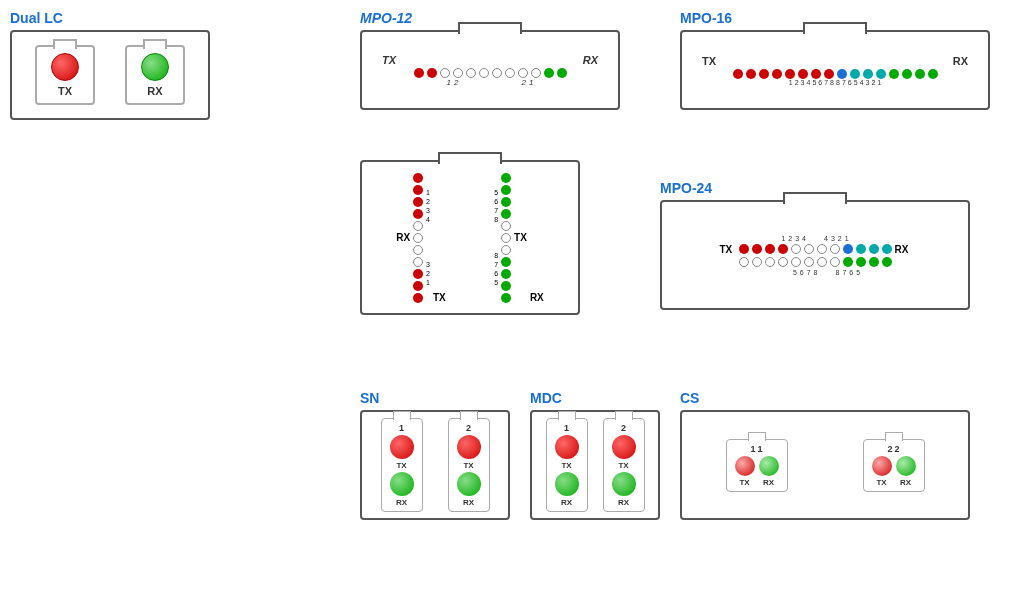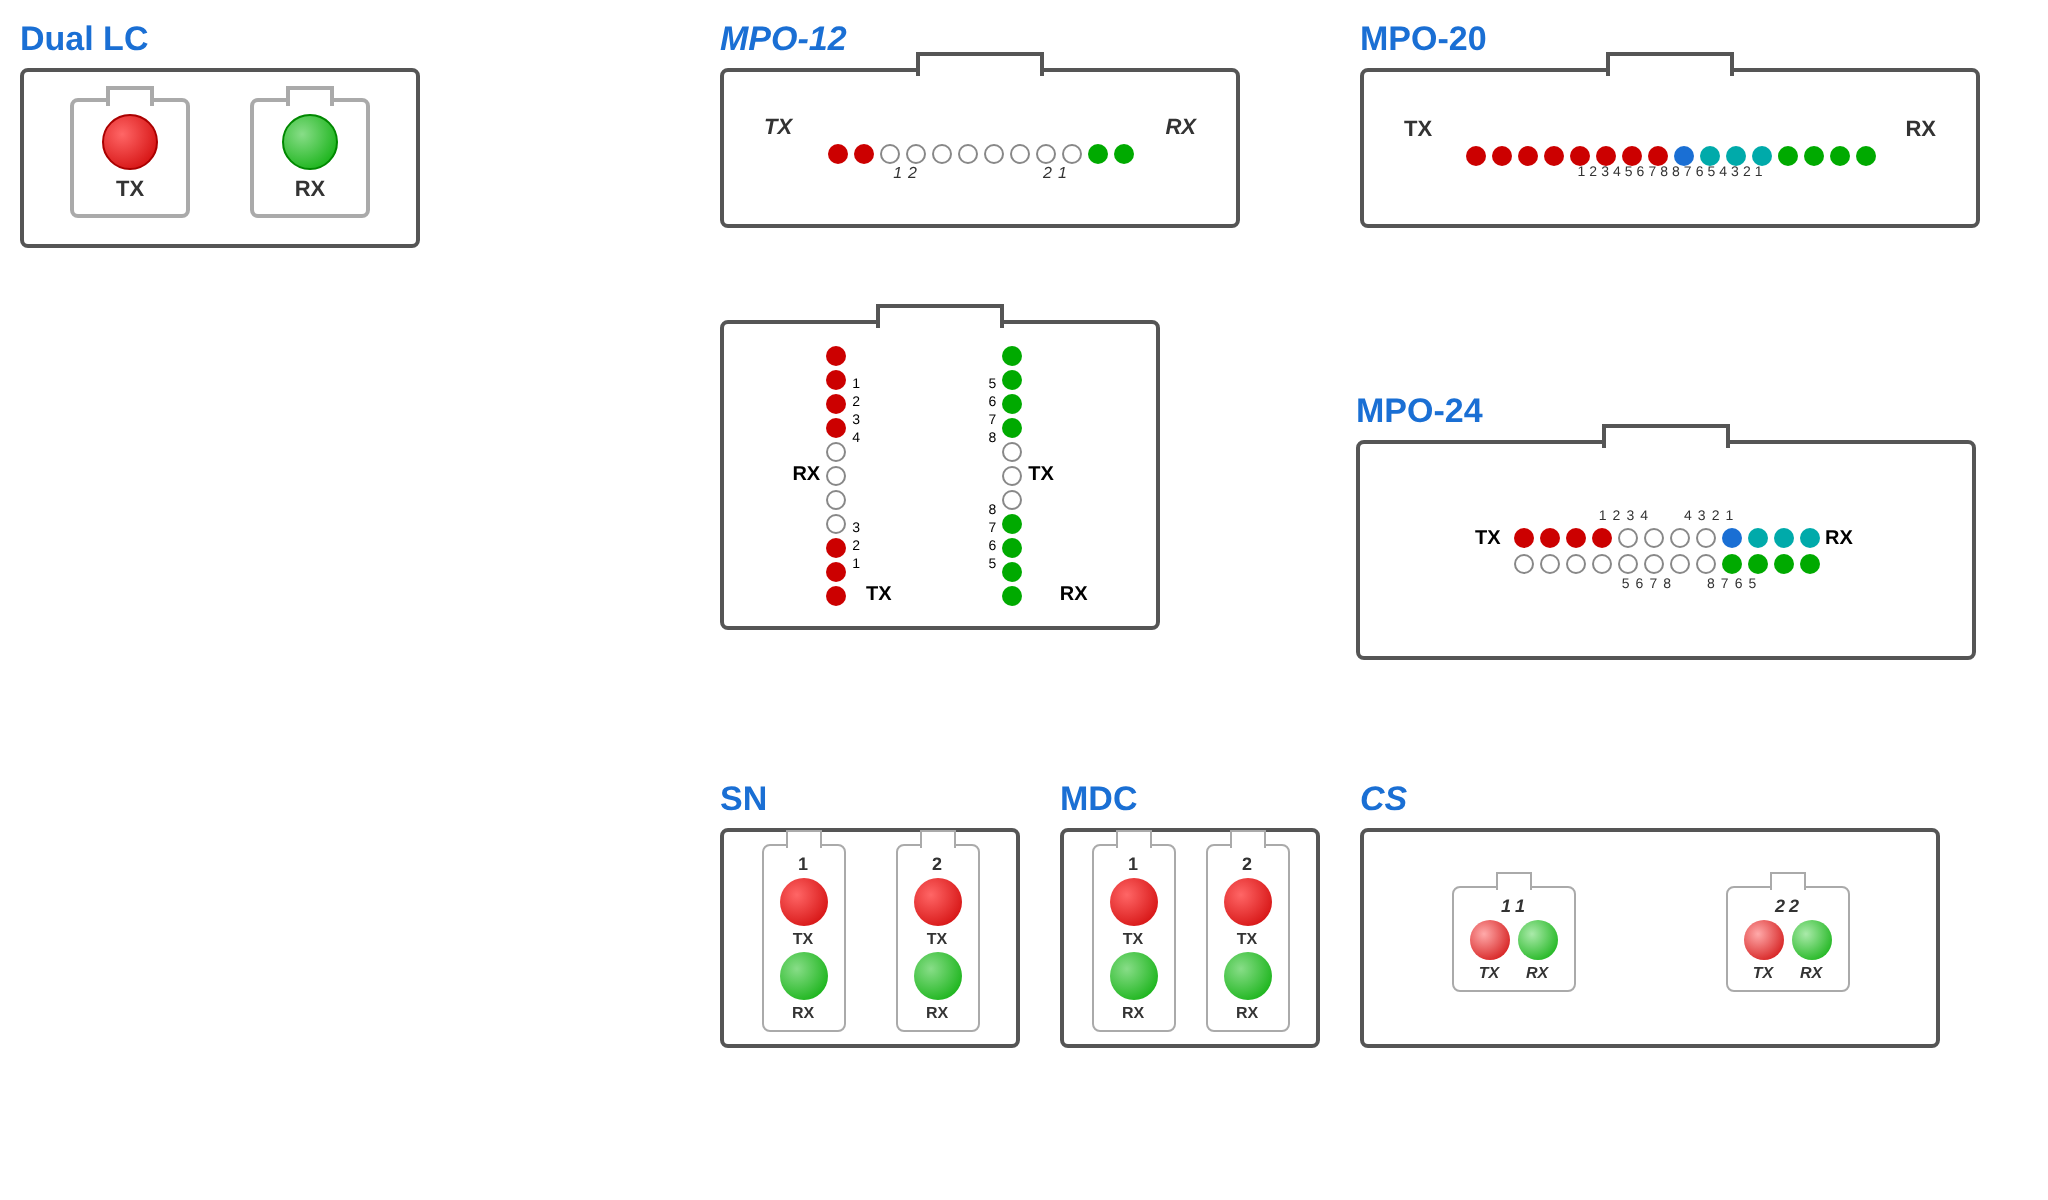--- a/index.html
+++ b/index.html
@@ -14,21 +14,21 @@
 
     .page {
       width: 1024px;
       height: 600px;
       position: relative;
       padding: 10px;
     }
 
     .connector-label {
       color: #1a6fd4;
-      font-size: 17px;
+      font-size: 14px;
       font-weight: bold;
       margin-bottom: 4px;
     }
 
     .tx-label, .rx-label {
       font-size: 11px;
       color: #333;
       font-weight: bold;
     }
 
@@ -264,23 +264,22 @@
       height: 10px;
       background: #fff;
       border-left: 2px solid #555;
       border-right: 2px solid #555;
       border-top: 2px solid #555;
     }
 
     
     .mpo24-section {
       position: absolute;
-      top: 196px;
+      top: 180px;
       left: 660px;
-      margin-left: 18px;
     }
 
     .mpo24-box {
       width: 310px;
       height: 110px;
       border: 2px solid #555;
       border-radius: 4px;
       position: relative;
       display: flex;
       flex-direction: column;
@@ -313,21 +312,20 @@
     .mdc-section {
       position: absolute;
       top: 390px;
       left: 530px;
     }
 
     .cs-section {
       position: absolute;
       top: 390px;
       left: 680px;
-      font-style: italic;
     }
 
     .sn-box {
       width: 150px;
       height: 110px;
       border: 2px solid #555;
       border-radius: 4px;
       display: flex;
       align-items: center;
       justify-content: space-around;
@@ -490,21 +488,21 @@
       <div class="mpo-numbers">
         <span>1</span>
           <span>2</span>
         <span style="margin-left:60px">2</span>
           <span>1</span>
       </div>
     </div>
   </div>
 
   <div class="mpo16-section">
-    <div class="connector-label">MPO-20</div>
+    <div class="connector-label">MPO-16</div>
     <div class="mpo16-box">
       <div class="mpo-tx-rx-row">
         <span>TX</span>
         <span>RX</span>
       </div>
       <div class="dots-row">
         <div class="dot-red-small"></div>
         <div class="dot-red-small"></div>
         <div class="dot-red-small"></div>
         <div class="dot-red-small"></div>

